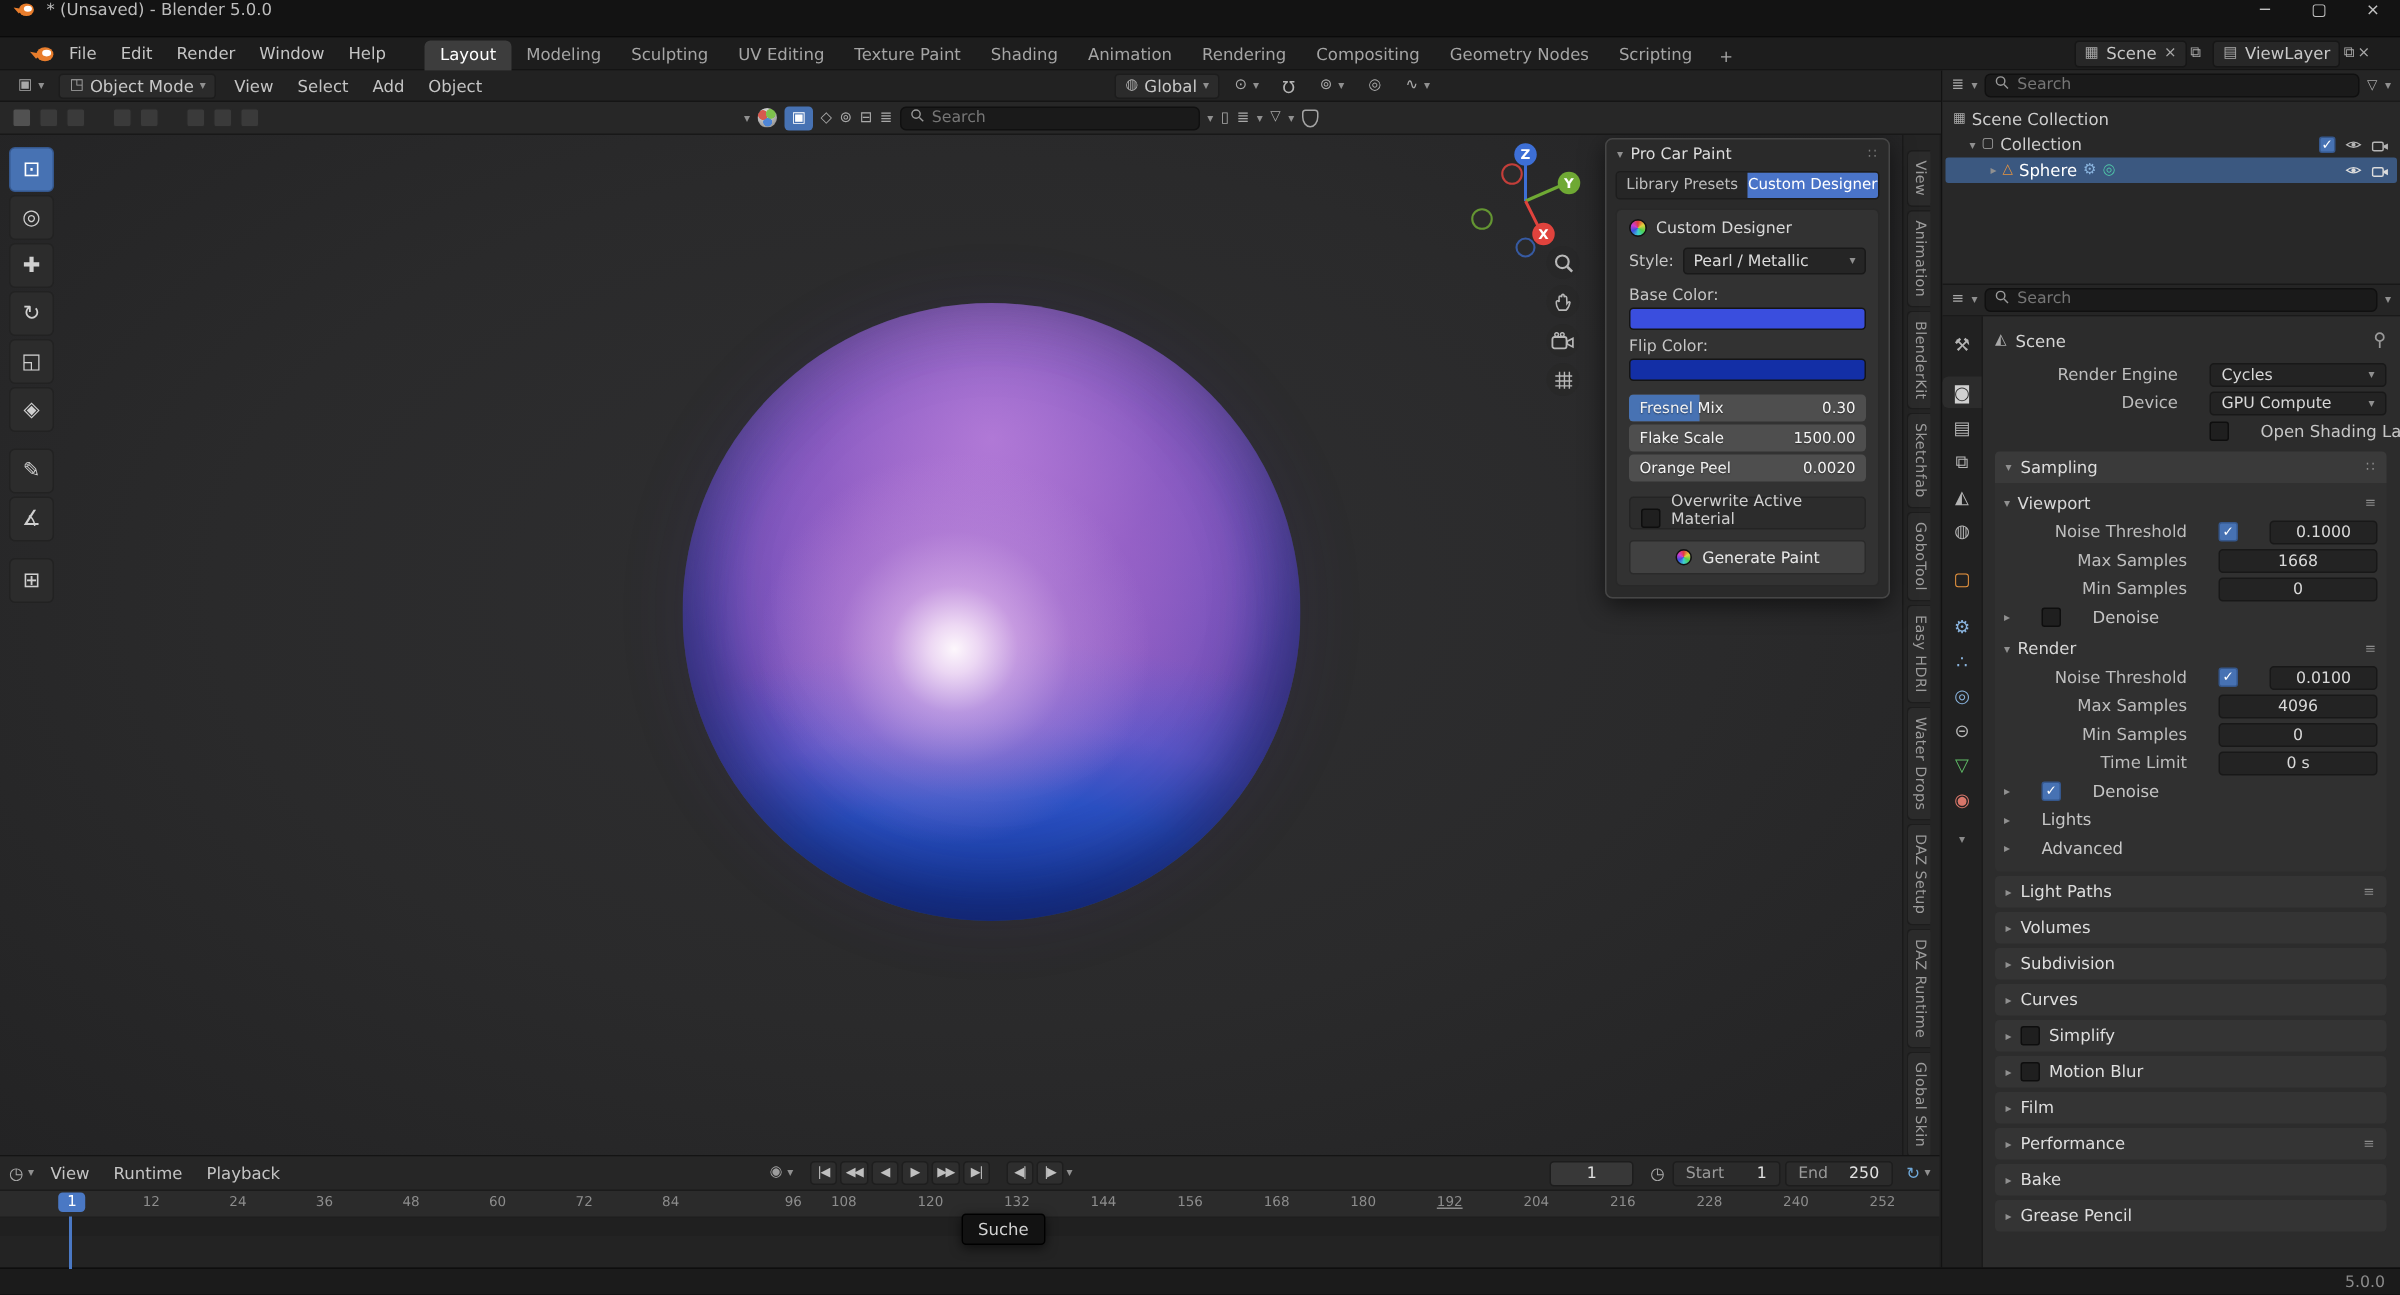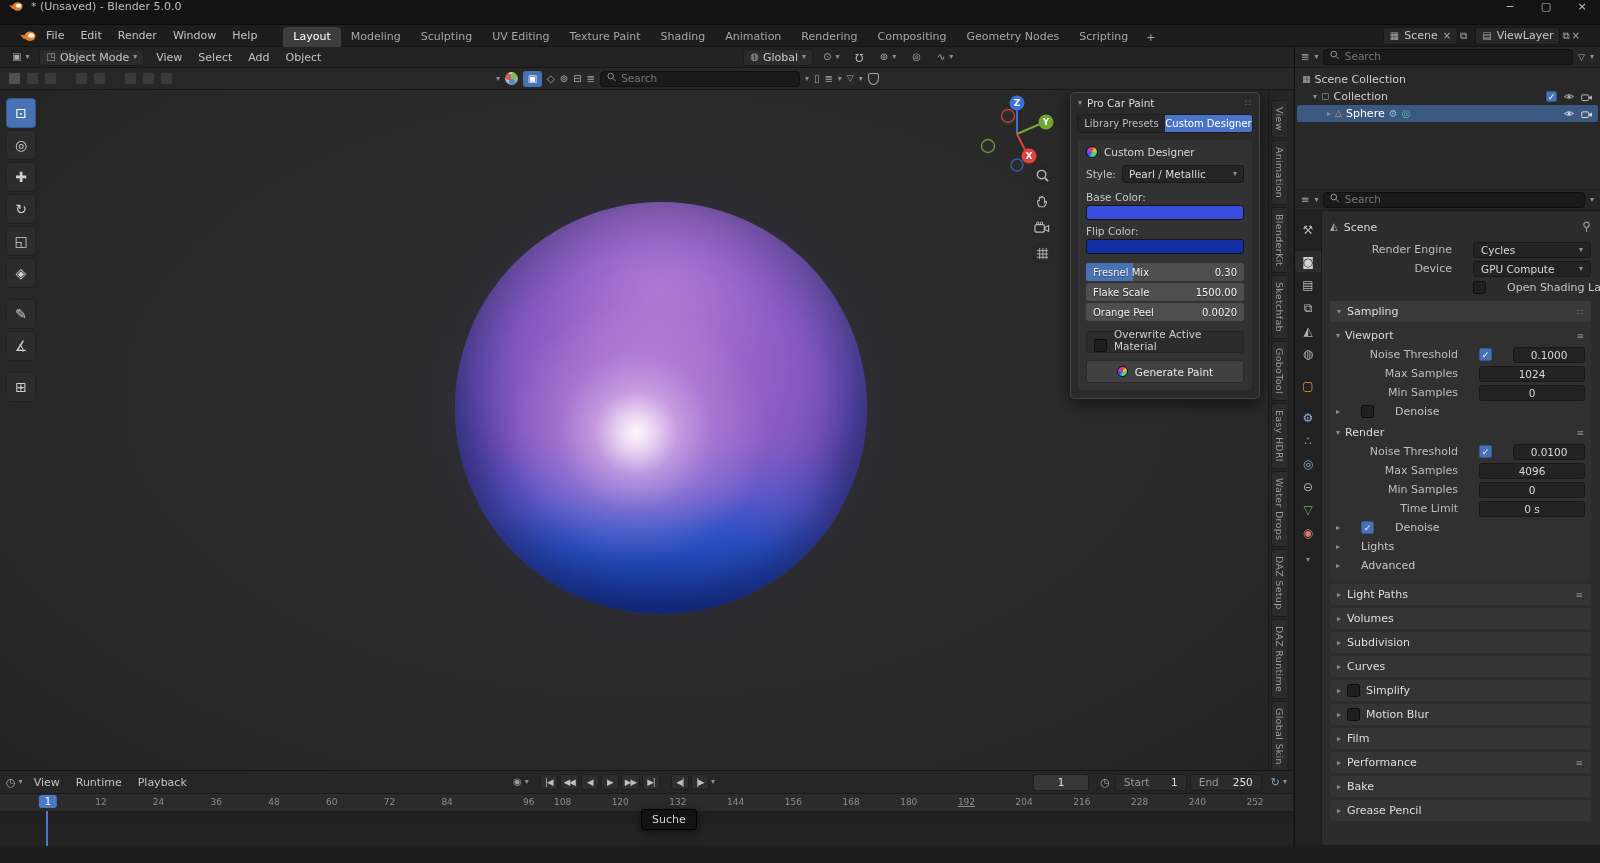--- a/index.html
+++ b/index.html
@@ -591,21 +591,21 @@
             <span class="grow"></span>
               <span class="right-ic">≡</span>
           </div>
           <div class="prow">
             <span class="plabel">Noise Threshold</span>
             <span class="checkbox checked">✓</span>
             <div class="pfield">0.1000</div>
           </div>
           <div class="prow">
             <span class="plabel">Max Samples</span>
-            <div class="pfield">1024</div>
+            <div class="pfield">1668</div>
           </div>
           <div class="prow">
             <span class="plabel">Min Samples</span>
             <div class="pfield">0</div>
           </div>
           <div class="prow">
             <span class="chev">▸</span>
             <span class="checkbox"></span>
             <span class="lab">Denoise</span>
           </div>
@@ -771,15 +771,19 @@
           <span class="tick" style="left: 1255.01px;">252</span>
         </div>
       <div id="playhead-chip">1</div>
     </div>
     <div id="tl-track">
       <div class="band"></div>
     </div>
     <div id="playhead-line"></div>
   </div>
 
+  <div id="statusbar">
+    <div class="grow"></div>
+    <span>5.0.0</span>
+  </div>
 
   <div id="tooltip">Suche</div>
 </div>
 
 </body></html>

